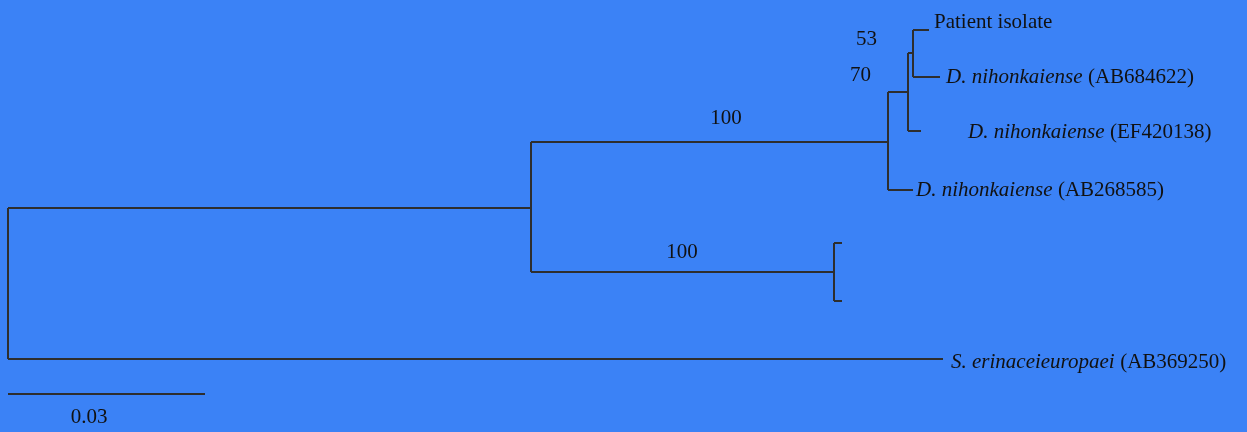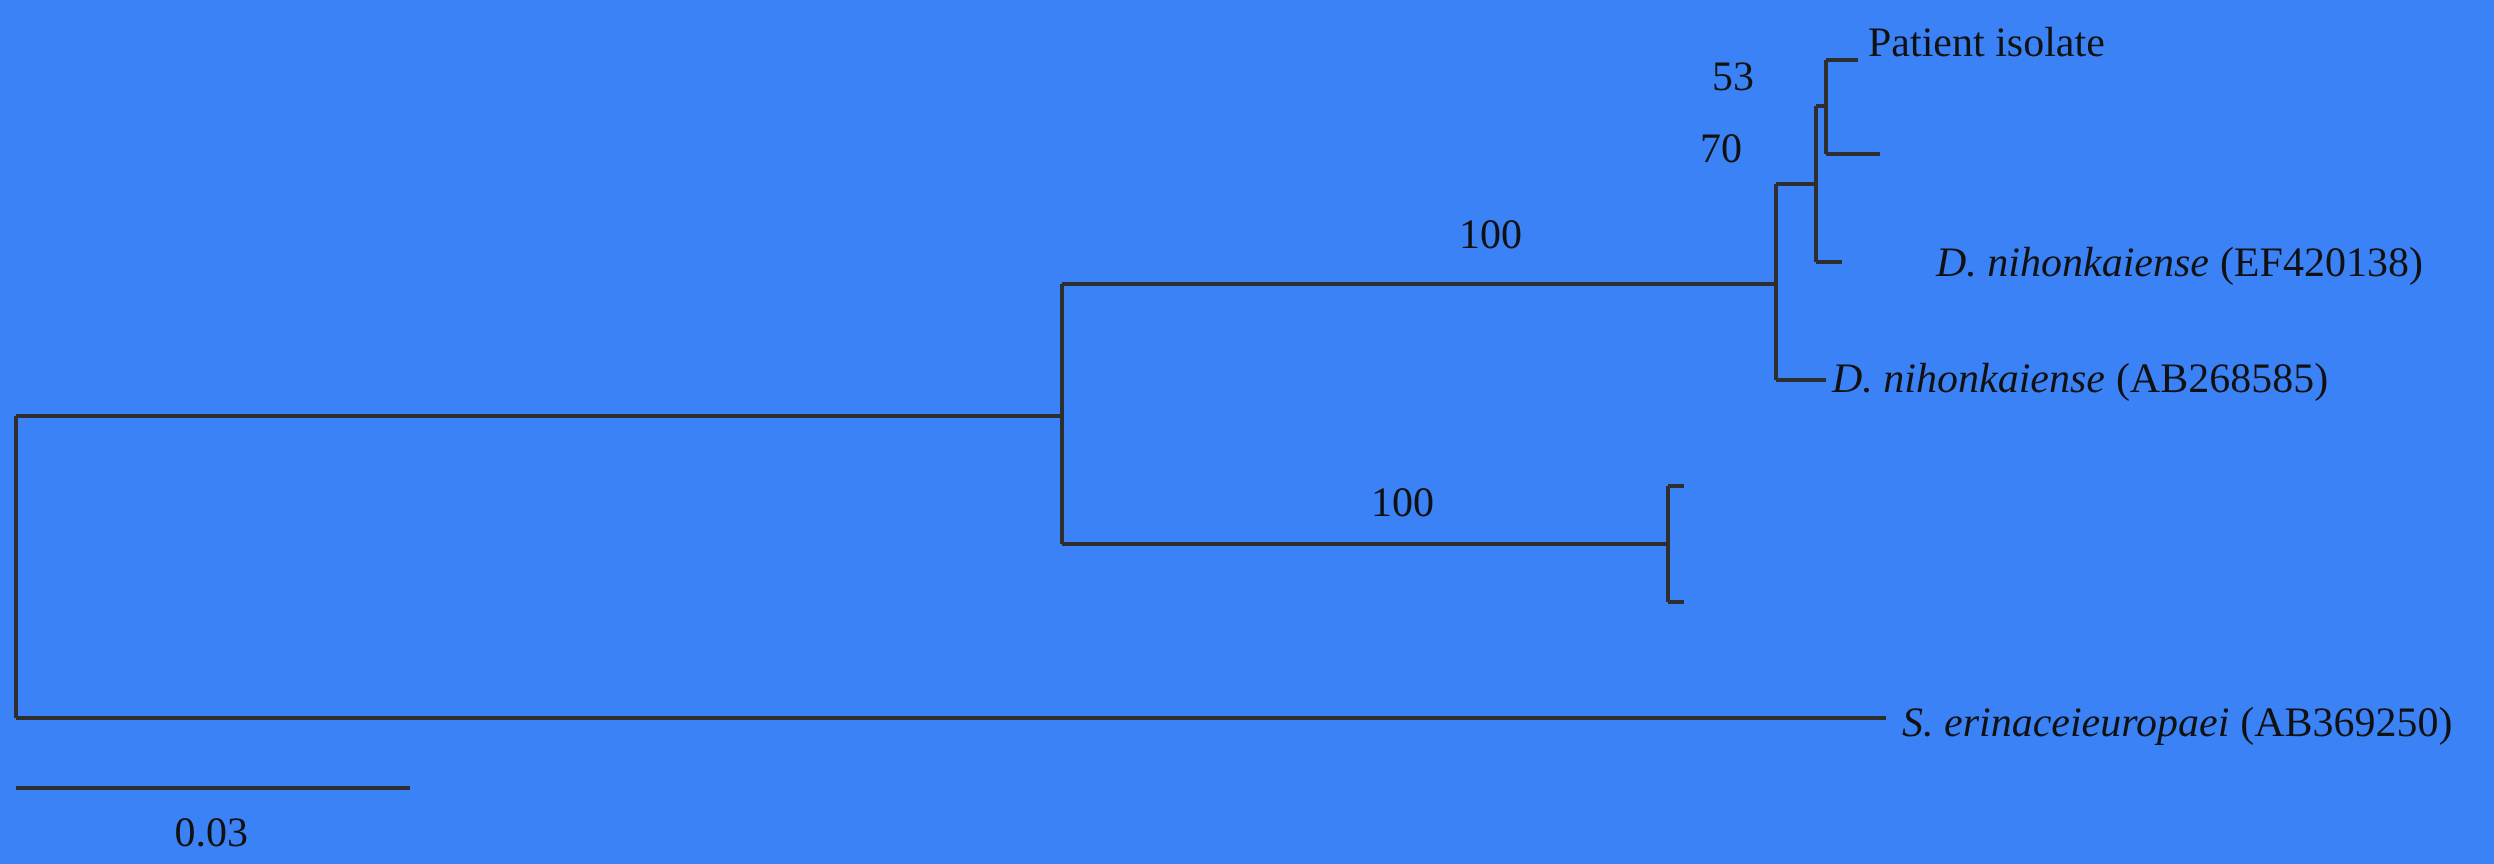--- a/index.html
+++ b/index.html
@@ -8,21 +8,21 @@
     font-family:Liberation Serif, serif;color:#111;overflow:hidden;
   }
   .tree-svg{position:absolute;left:0;top:0;}
   .lbl{
     position:absolute;font-size:21px;line-height:26px;white-space:nowrap;
     color:#111;
   }
   .leaf .sp{font-style:italic;}
   .leaf .acc{font-style:normal;margin-left:0.26em;}
   .bs{width:50px;text-align:left;}
-  .ctr{width:70px;text-align:right;}
+  .ctr{width:70px;text-align:center;}
 </style>
 </head>
 <body>
 
 <div class="fig">
 
   <svg class="tree-svg" width="1247" height="432" viewBox="0 0 1247 432" stroke="#2e2e2e" stroke-width="2" shape-rendering="crispEdges">
     <line x1="8" y1="208" x2="8" y2="359"></line>
     <line x1="8" y1="208" x2="531" y2="208"></line>
     <line x1="531" y1="142" x2="531" y2="272"></line>
@@ -39,20 +39,21 @@
     <line x1="531" y1="272" x2="834" y2="272"></line>
     <line x1="834" y1="243" x2="834" y2="301"></line>
     <line x1="834" y1="243" x2="842" y2="243"></line>
     <line x1="834" y1="301" x2="842" y2="301"></line>
     <line x1="8" y1="359" x2="943" y2="359"></line>
     <line x1="8" y1="394" x2="205" y2="394"></line>
   </svg>
 
   <div class="lbl leaf" style="left:934px;top:8px"><span>Patient isolate</span><span class="acc"></span></div>
 
+  <div class="lbl leaf" style="left:946px;top:63px"><span class="sp">D. nihonkaiense</span><span class="acc">(AB684622)</span></div>
 
   <div class="lbl leaf" style="left:968px;top:118px"><span class="sp">D. nihonkaiense</span><span class="acc">(EF420138)</span></div>
 
   <div class="lbl leaf" style="left:916px;top:176px"><span class="sp">D. nihonkaiense</span><span class="acc">(AB268585)</span></div>
 
 
 
   <div class="lbl leaf" style="left:951px;top:348px"><span class="sp">S. erinaceieuropaei</span><span class="acc">(AB369250)</span></div>
 
   <div class="lbl bs" style="left:856px;top:25px">53</div>

